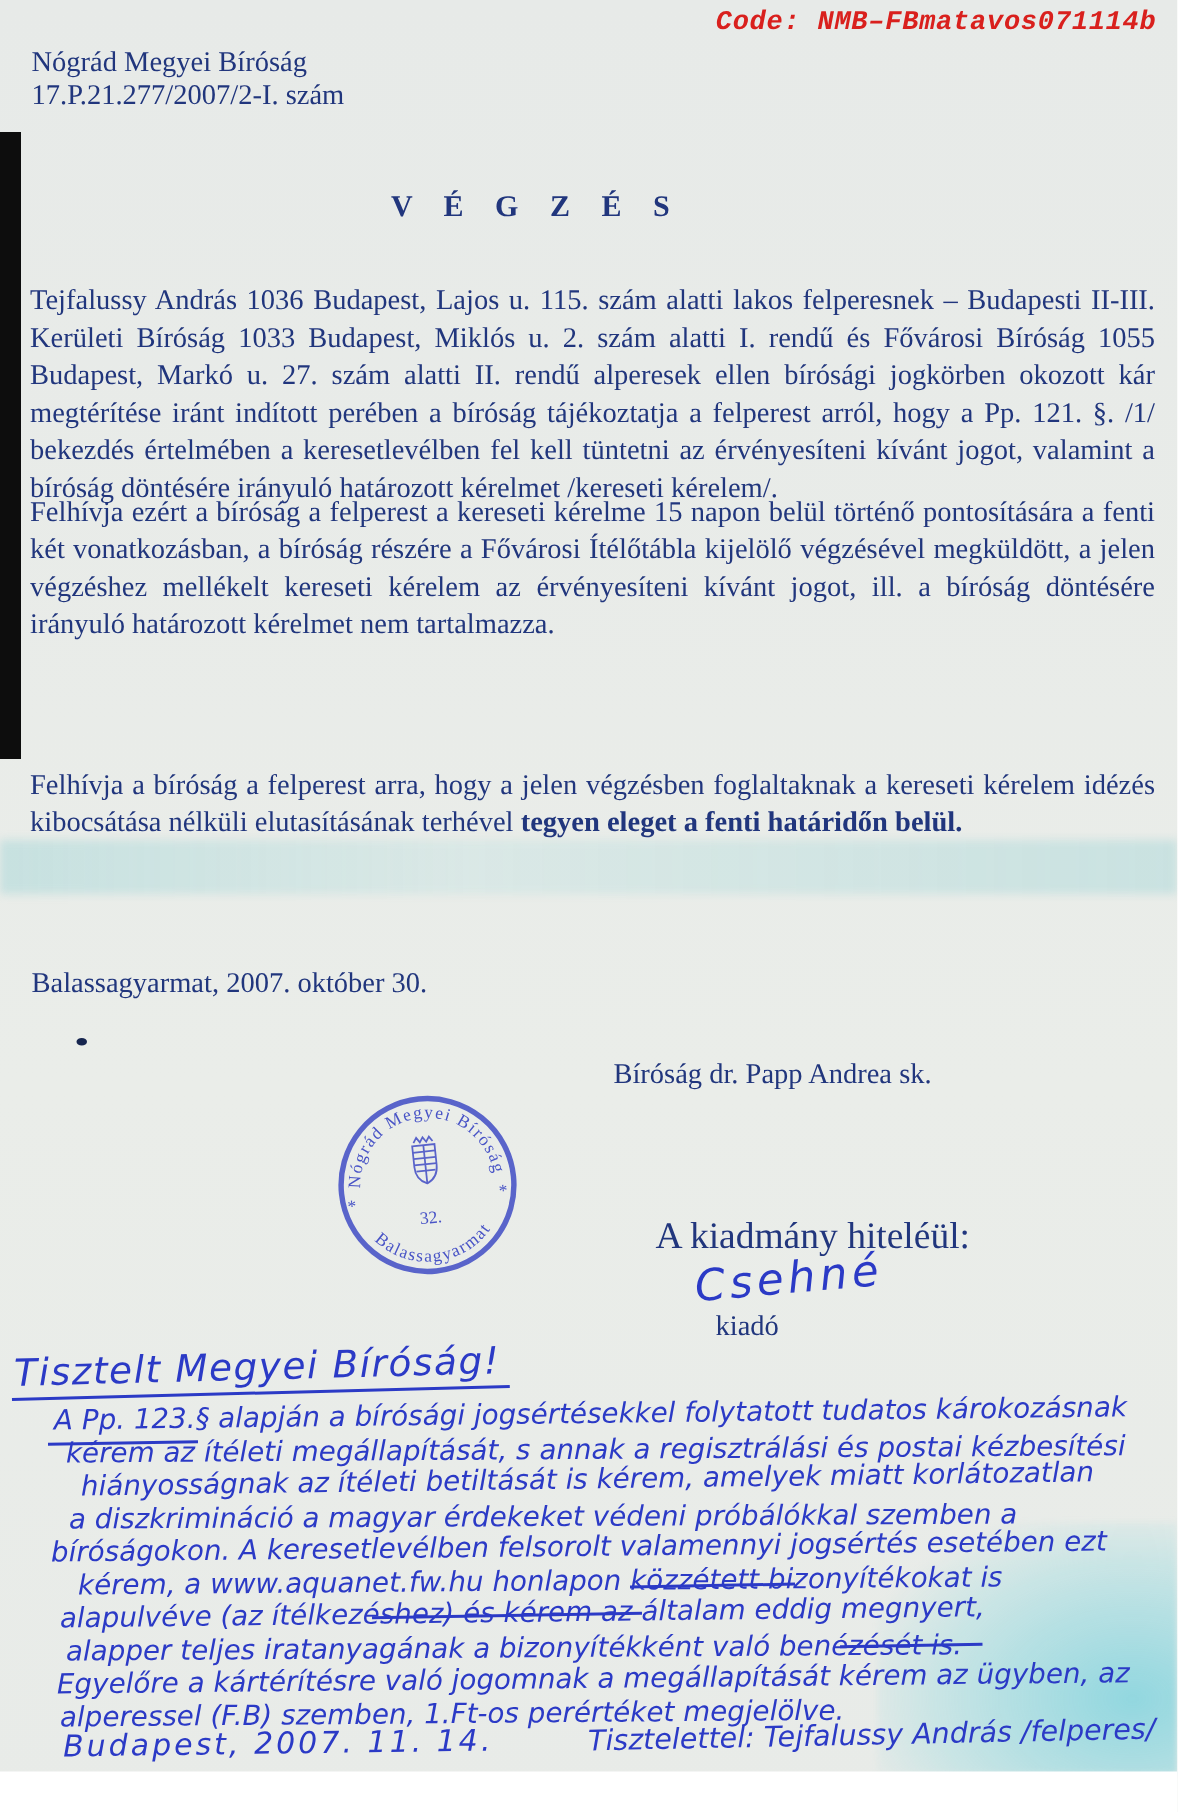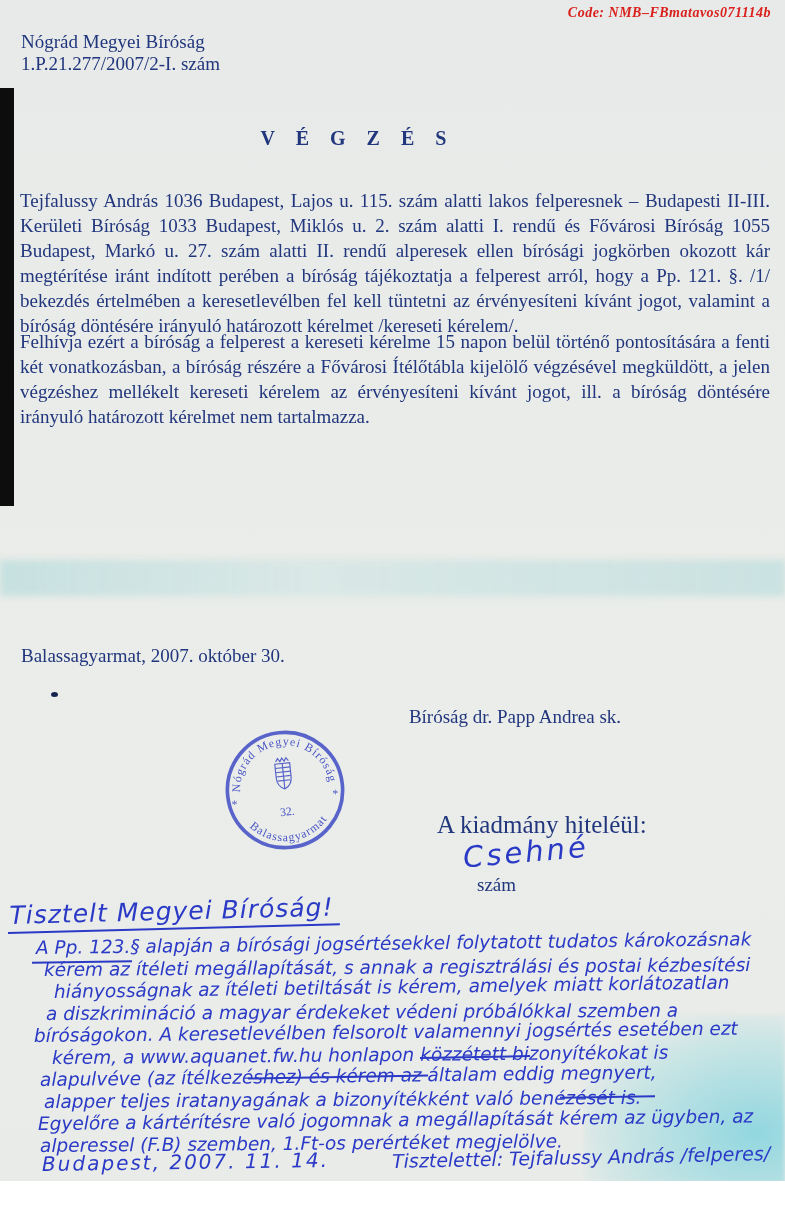--- a/index.html
+++ b/index.html
@@ -12,21 +12,21 @@
   .cyan-band{position:absolute;left:0;top:560px;width:785px;height:36px;
     background:linear-gradient(90deg,rgba(120,200,205,.30),rgba(150,215,218,.18) 40%,rgba(120,200,205,.28));
     filter:blur(3px);}
   .cyan-corner{position:absolute;right:0;top:1015px;width:200px;height:168px;
     background:radial-gradient(ellipse at 85% 70%,rgba(60,195,215,.50),rgba(110,210,220,.25) 55%,rgba(110,210,220,0) 80%);
     filter:blur(2px);}
   .black-bar{position:absolute;left:0;top:88px;width:14px;height:418px;background:#0d0d0d;}
   .ink-dot{position:absolute;left:51px;top:692px;width:7px;height:5px;border-radius:50%;background:#16254f;}
 
   .code{position:absolute;right:14px;top:5px;font-style:italic;font-weight:bold;
-    font-size:14px;letter-spacing:.5px;}
+    font-size:18px;letter-spacing:.5px;font-family:Liberation Mono, monospace;}
   .hline{position:absolute;left:21px;font-size:19px;}
   .title{position:absolute;left:0;top:127px;width:715px;text-align:center;
     font-weight:bold;font-size:20px;letter-spacing:8px;}
   .para{position:absolute;left:20px;width:750px;text-align:justify;
     font-size:19px;line-height:25px;}
   .bold{font-weight:bold;}
 
   .judge-block{position:absolute;left:402px;top:704px;width:226px;text-align:center;font-size:19px;line-height:26px;}
   .attest{position:absolute;left:437px;top:811px;font-size:25px;}
   .kiado{position:absolute;left:477px;top:874px;font-size:19px;}
@@ -62,26 +62,27 @@
 <div class="page">
 
   <div class="cyan-band"></div>
   <div class="cyan-corner"></div>
   <div class="white-bottom"></div>
   <div class="black-bar"></div>
   <div class="ink-dot"></div>
 
   <div class="code" style="color:#d9201d">Code: NMB–FBmatavos071114b</div>
   <div class="hline" style="top:31px;color:#21367d">Nógrád Megyei Bíróság</div>
-  <div class="hline" style="top:53px;color:#21367d">1.P.21.277/2007/2-I. szám</div>
+  <div class="hline" style="top:53px;color:#21367d">17.P.21.277/2007/2-I. szám</div>
 
   <div class="title" style="color:#21367d">V É G Z É S</div>
 
   <div class="para" style="top:188px;color:#21367d">Tejfalussy András 1036 Budapest, Lajos u. 115. szám alatti lakos felperesnek – Budapesti II-III. Kerületi Bíróság 1033 Budapest, Miklós u. 2. szám alatti I. rendű és Fővárosi Bíróság 1055 Budapest, Markó u. 27. szám alatti II. rendű alperesek ellen bírósági jogkörben okozott kár megtérítése iránt indított perében a bíróság tájékoztatja a felperest arról, hogy a Pp. 121. §. /1/ bekezdés értelmében a keresetlevélben fel kell tüntetni az érvényesíteni kívánt jogot, valamint a bíróság döntésére irányuló határozott kérelmet /kereseti kérelem/.</div>
   <div class="para" style="top:329px;color:#21367d">Felhívja ezért a bíróság a felperest a kereseti kérelme 15 napon belül történő pontosítására a fenti két vonatkozásban, a bíróság részére a Fővárosi Ítélőtábla kijelölő végzésével megküldött, a jelen végzéshez mellékelt kereseti kérelem az érvényesíteni kívánt jogot, ill. a bíróság döntésére irányuló határozott kérelmet nem tartalmazza.</div>
+  <div class="para" style="top:511px;color:#21367d"><span>Felhívja a bíróság a felperest arra, hogy a jelen végzésben foglaltaknak a kereseti kérelem idézés kibocsátása nélküli elutasításának terhével </span><span class="bold">tegyen eleget a fenti határidőn belül.</span></div>
 
   <div class="hline" style="top:645px;color:#21367d">Balassagyarmat, 2007. október 30.</div>
 
   <div class="judge-block" style="color:#21367d">
     <div>Bíróság dr. Papp Andrea sk.</div>
   </div>
 
   <svg class="stamp" viewBox="0 0 120 120">
     <circle cx="60" cy="60" r="54" fill="none" stroke="#3d49c4" stroke-width="3.4" opacity=".9"></circle>
     <defs>
@@ -96,21 +97,21 @@
       <path d="M54,33 l2,-3 2,3 2,-3 2,3 2,-3 2,3"></path>
       <path d="M53,35 h14 v13 q0,8 -7,11 q-7,-3 -7,-11 z"></path>
       <path d="M53,39 h14 M53,43 h14 M53,47 h14 M54,51 h12"></path>
       <path d="M60,35 v24"></path>
     </g>
     <text x="60" y="84" font-size="11" text-anchor="middle" font-family="Liberation Serif, serif" fill="#3d49c4">32.</text>
   </svg>
 
   <div class="attest" style="color:#21367d">A kiadmány hiteléül:</div>
   <div class="script-sig" style="color:#2b3ac6">Csehné</div>
-  <div class="kiado" style="color:#21367d">szám</div>
+  <div class="kiado" style="color:#21367d">kiadó</div>
 
   <div class="hw hw-salutation" style="color:#2b3ac6">Tisztelt Megyei Bíróság!</div>
 
   <div class="hw hw-lines" style="color:#2b3ac6">
     <div class="hw-line">A Pp. 123.§ alapján a bírósági jogsértésekkel folytatott tudatos károkozásnak</div>
     <div class="hw-line">kérem az ítéleti megállapítását, s annak a regisztrálási és postai kézbesítési</div>
     <div class="hw-line">hiányosságnak az ítéleti betiltását is kérem, amelyek miatt korlátozatlan</div>
     <div class="hw-line">a diszkrimináció a magyar érdekeket védeni próbálókkal szemben a</div>
     <div class="hw-line">bíróságokon. A keresetlevélben felsorolt valamennyi jogsértés esetében ezt</div>
     <div class="hw-line">kérem, a www.aquanet.fw.hu honlapon közzétett bizonyítékokat is</div>

